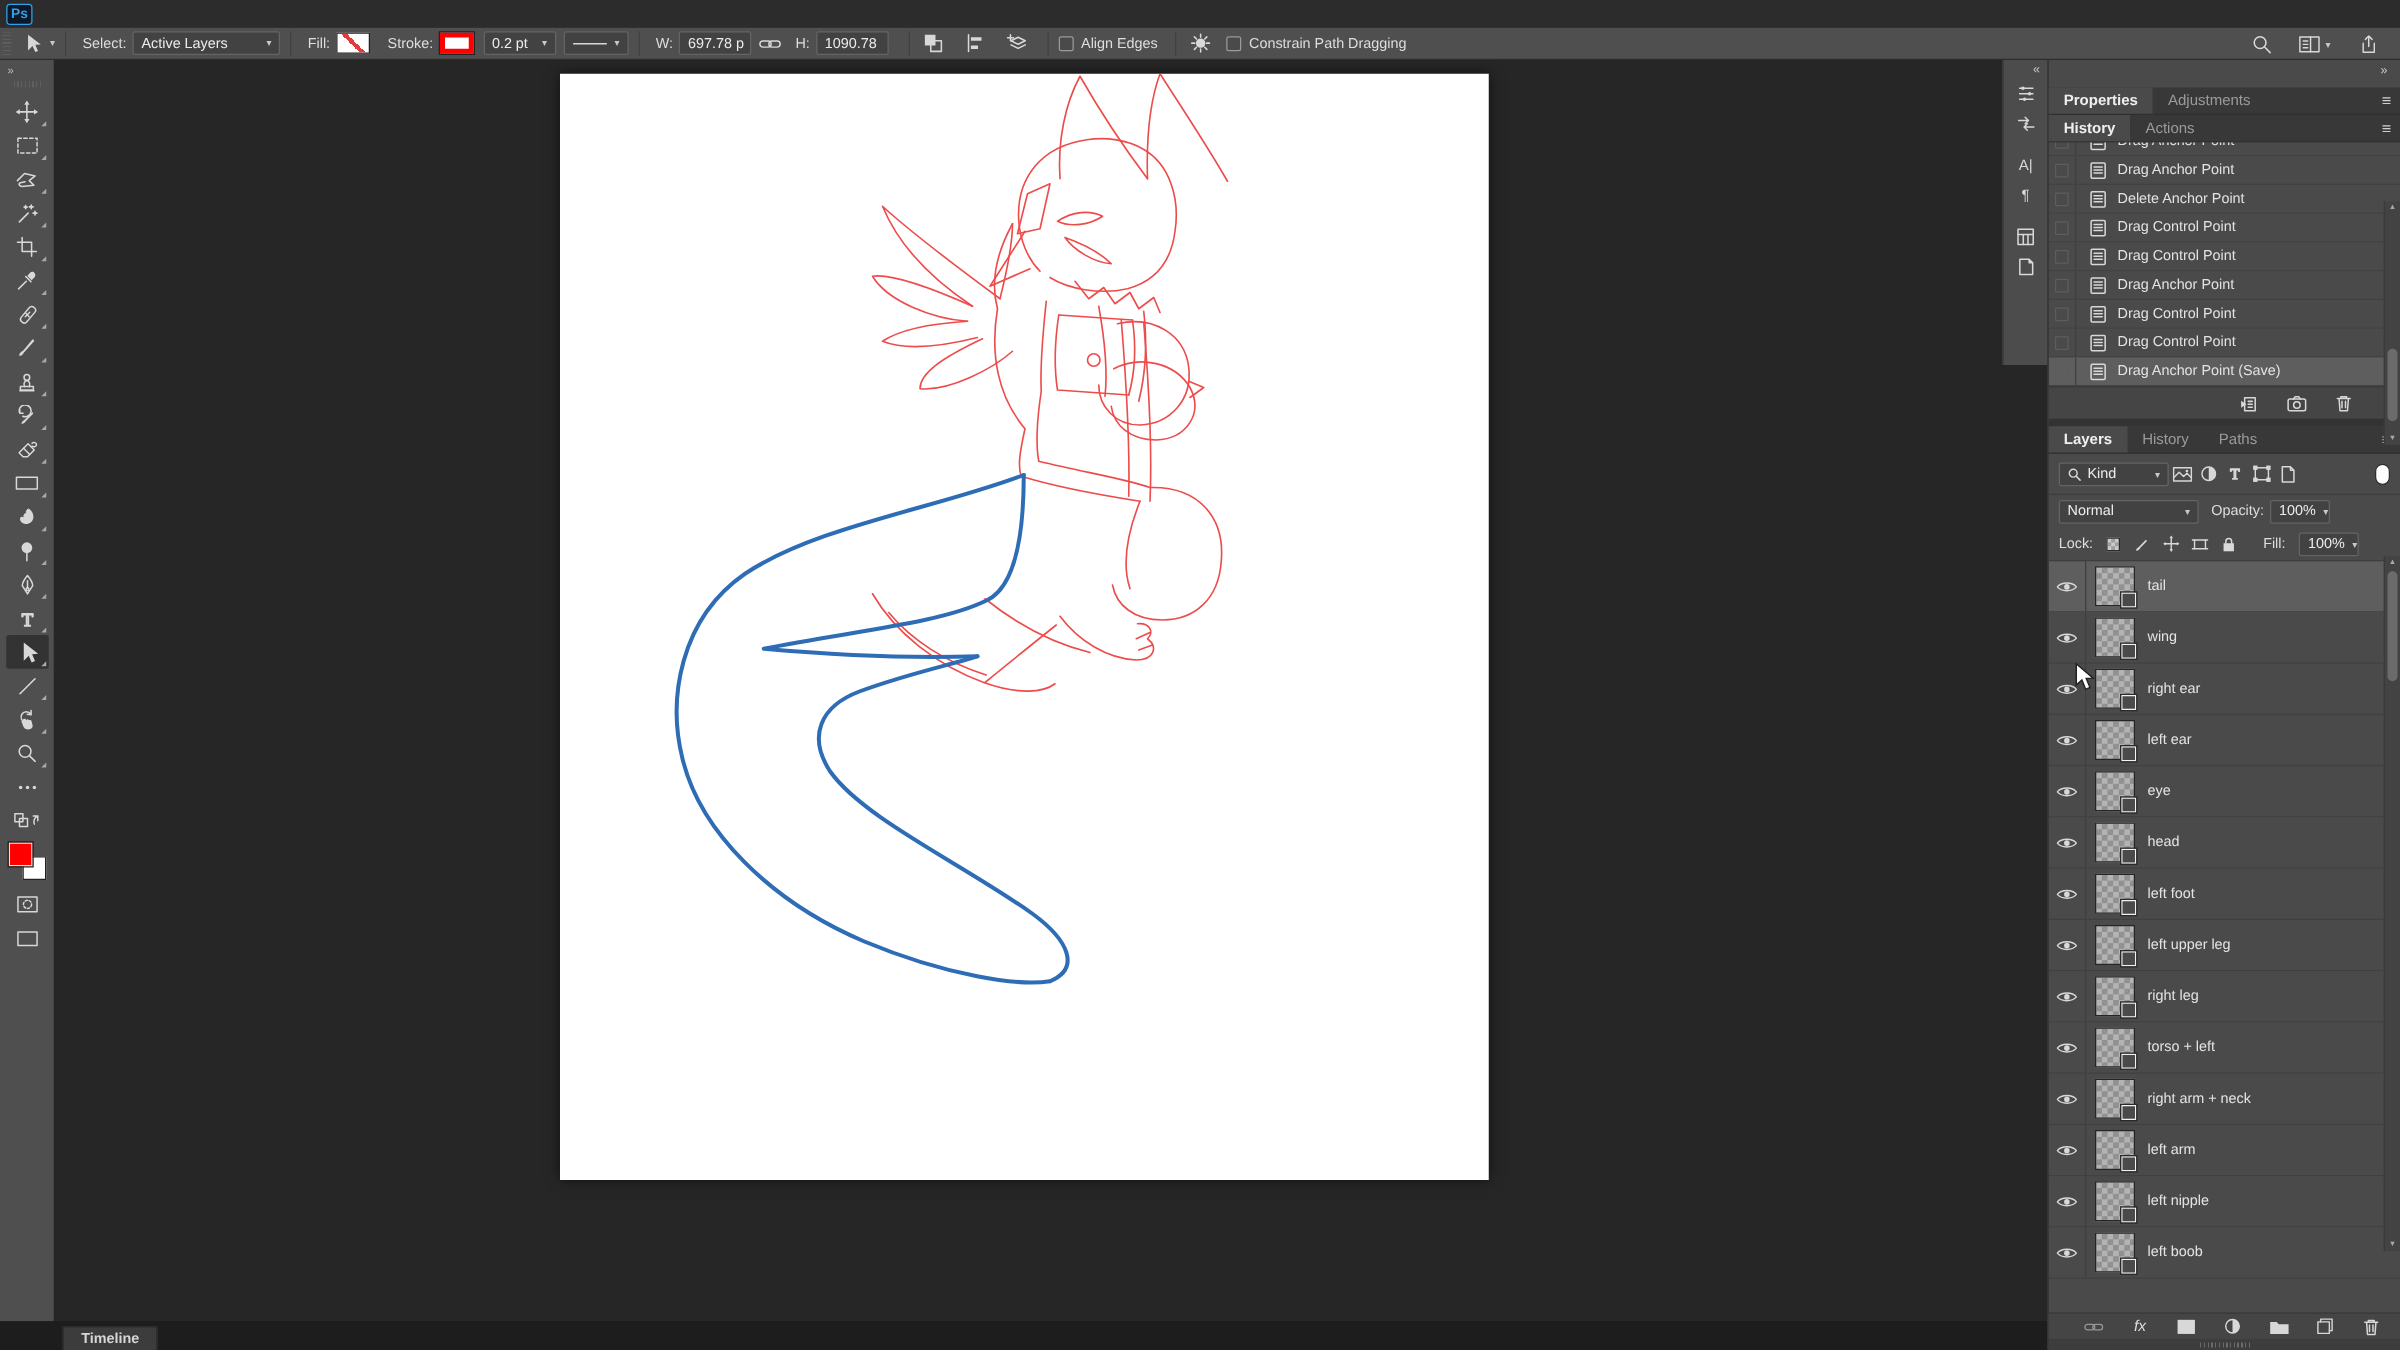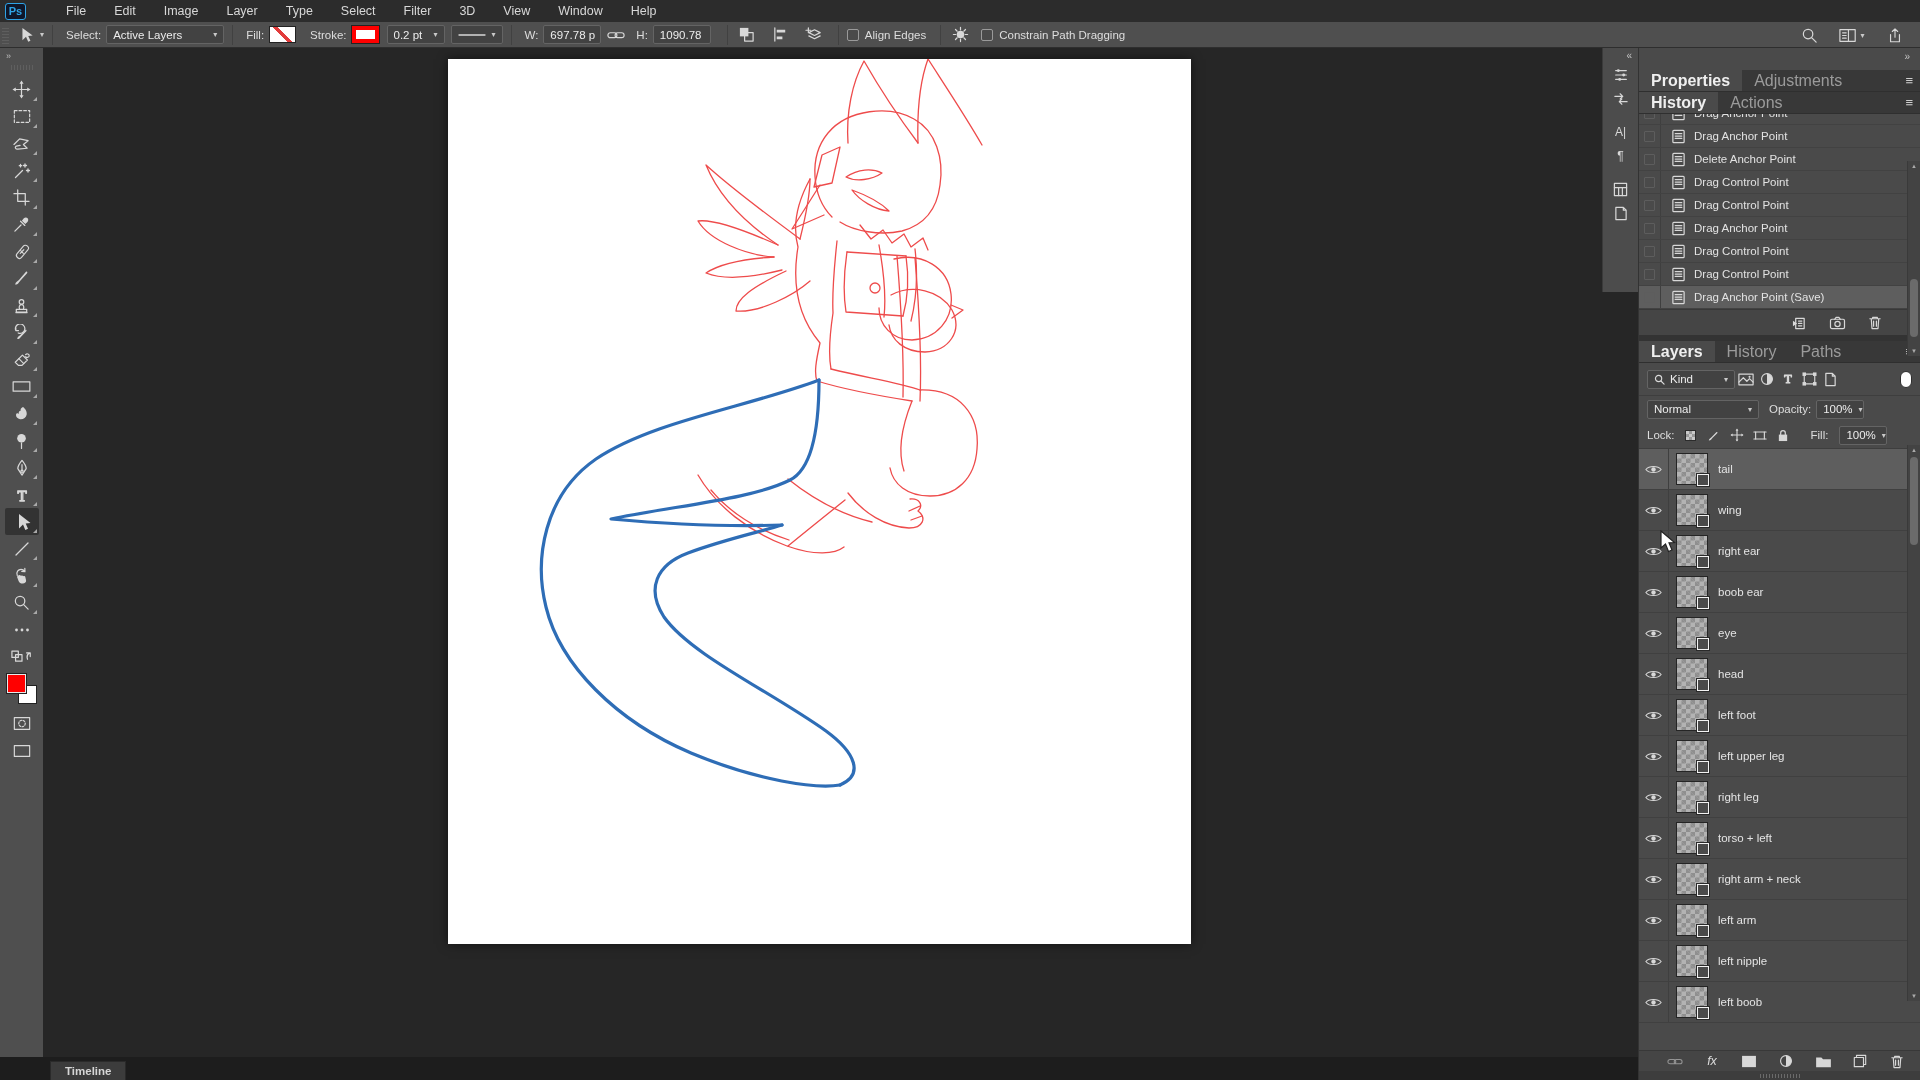--- a/index.html
+++ b/index.html
@@ -58,21 +58,21 @@
   .tailpath path{stroke:var(--tail);fill:none;stroke-width:3.2;stroke-linecap:round;stroke-linejoin:round}
   
   #dockstrip{position:absolute;right:282px;top:48px;width:36px;height:244px;background:#4c4c4c;z-index:21;
     display:flex;flex-direction:column;align-items:center;border-left:1px solid #3a3a3a}
   #dockstrip .chev{align-self:flex-end;padding:2px 6px;font-size:10px;color:#c4c4c4}
   .dockico{width:26px;height:24px;display:flex;align-items:center;justify-content:center;border-radius:2px;color:#d8d8d8;font-size:12px}
   .dockgap{height:9px}
   
   #panelcol{position:absolute;right:0;top:48px;width:282px;bottom:0;background:var(--panel-bg);z-index:25;border-left:1px solid #333}
   .tabrow{height:22px;background:var(--tab-bg);display:flex;align-items:center;position:relative;border-bottom:1px solid #2f2f2f}
-  .tab{padding:0 12px;line-height:21px;font-size:16px;color:var(--dim)}
+  .tab{padding:0 12px;line-height:21px;font-size:12px;color:var(--dim)}
   .tab.active{background:var(--panel-bg);color:#efefef;font-weight:bold}
   .pmenu{position:absolute;right:8px;top:3px;font-size:13px;color:#cfcfcf;letter-spacing:-1px}
   #paneltop{height:22px;position:relative}
   #paneltop .chev{position:absolute;right:10px;top:3px;font-size:10px;color:#c4c4c4}
   
   #histlist{height:195px;overflow:hidden;position:relative}
   .hist-row{height:23px;display:flex;align-items:center;border-bottom:1px solid #424242;background:var(--panel-bg)}
   .hist-row.clipped{margin-top:-12px}
   .hist-row.selected{background:var(--sel)}
   .hist-src{width:22px;height:100%;border-right:1px solid #3f3f3f;display:flex;align-items:center;justify-content:center;flex:none}
@@ -121,34 +121,20 @@
   #timelinetab{margin-left:50px;height:19px;background:#3c3c3c;color:#d6d6d6;font-size:11.5px;font-weight:bold;
     padding:0 14px;display:flex;align-items:center;border:1px solid #2a2a2a;border-bottom:none}
   
   #cursor{position:absolute;left:1660px;top:530px;z-index:60}
 </style>
 </head>
 <body>
 
 <div class="bar" id="menubar">
   <div id="pslogo">Ps</div>
-  <div class="menus">
-
-  <span class="menu-item">File</span>
-      <span class="menu-item">Edit</span>
-      <span class="menu-item">Image</span>
-      <span class="menu-item">Layer</span>
-      <span class="menu-item">Type</span>
-      <span class="menu-item">Select</span>
-      <span class="menu-item">Filter</span>
-      <span class="menu-item">3D</span>
-      <span class="menu-item">View</span>
-      <span class="menu-item">Window</span>
-      <span class="menu-item">Help</span>
-    </div>
 </div>
 
 <div class="bar" id="optionsbar">
   <div class="grip"></div>
   <div class="icobtn" style="margin-left:6px">
     <svg class="ic" width="16" height="16" viewBox="0 0 18 18">
         <path class="f" d="M5 1 L5 15 L9 11 L11.5 16.5 L14 15.5 L11.5 10 L16.5 9.7 Z"></path>
       </svg>
   </div>
   <span class="ddout">▾</span>
@@ -799,21 +785,21 @@
       <div class="layer-row">
         <span class="eyecell">
           <svg class="ic" width="17" height="11" viewBox="0 0 20 12">
             <path d="M1 6 C5 1.2 15 1.2 19 6 C15 10.8 5 10.8 1 6 Z"></path>
             <circle cx="10" cy="6" r="2.6" class="f"></circle>
           </svg>
         </span>
         <span class="thumb">
           <span class="vmask"></span>
         </span>
-        <span class="layer-name">boob ear</span>
+        <span class="layer-name">left ear</span>
       </div>
 
       <div class="layer-row">
         <span class="eyecell">
           <svg class="ic" width="17" height="11" viewBox="0 0 20 12">
             <path d="M1 6 C5 1.2 15 1.2 19 6 C15 10.8 5 10.8 1 6 Z"></path>
             <circle cx="10" cy="6" r="2.6" class="f"></circle>
           </svg>
         </span>
         <span class="thumb">

